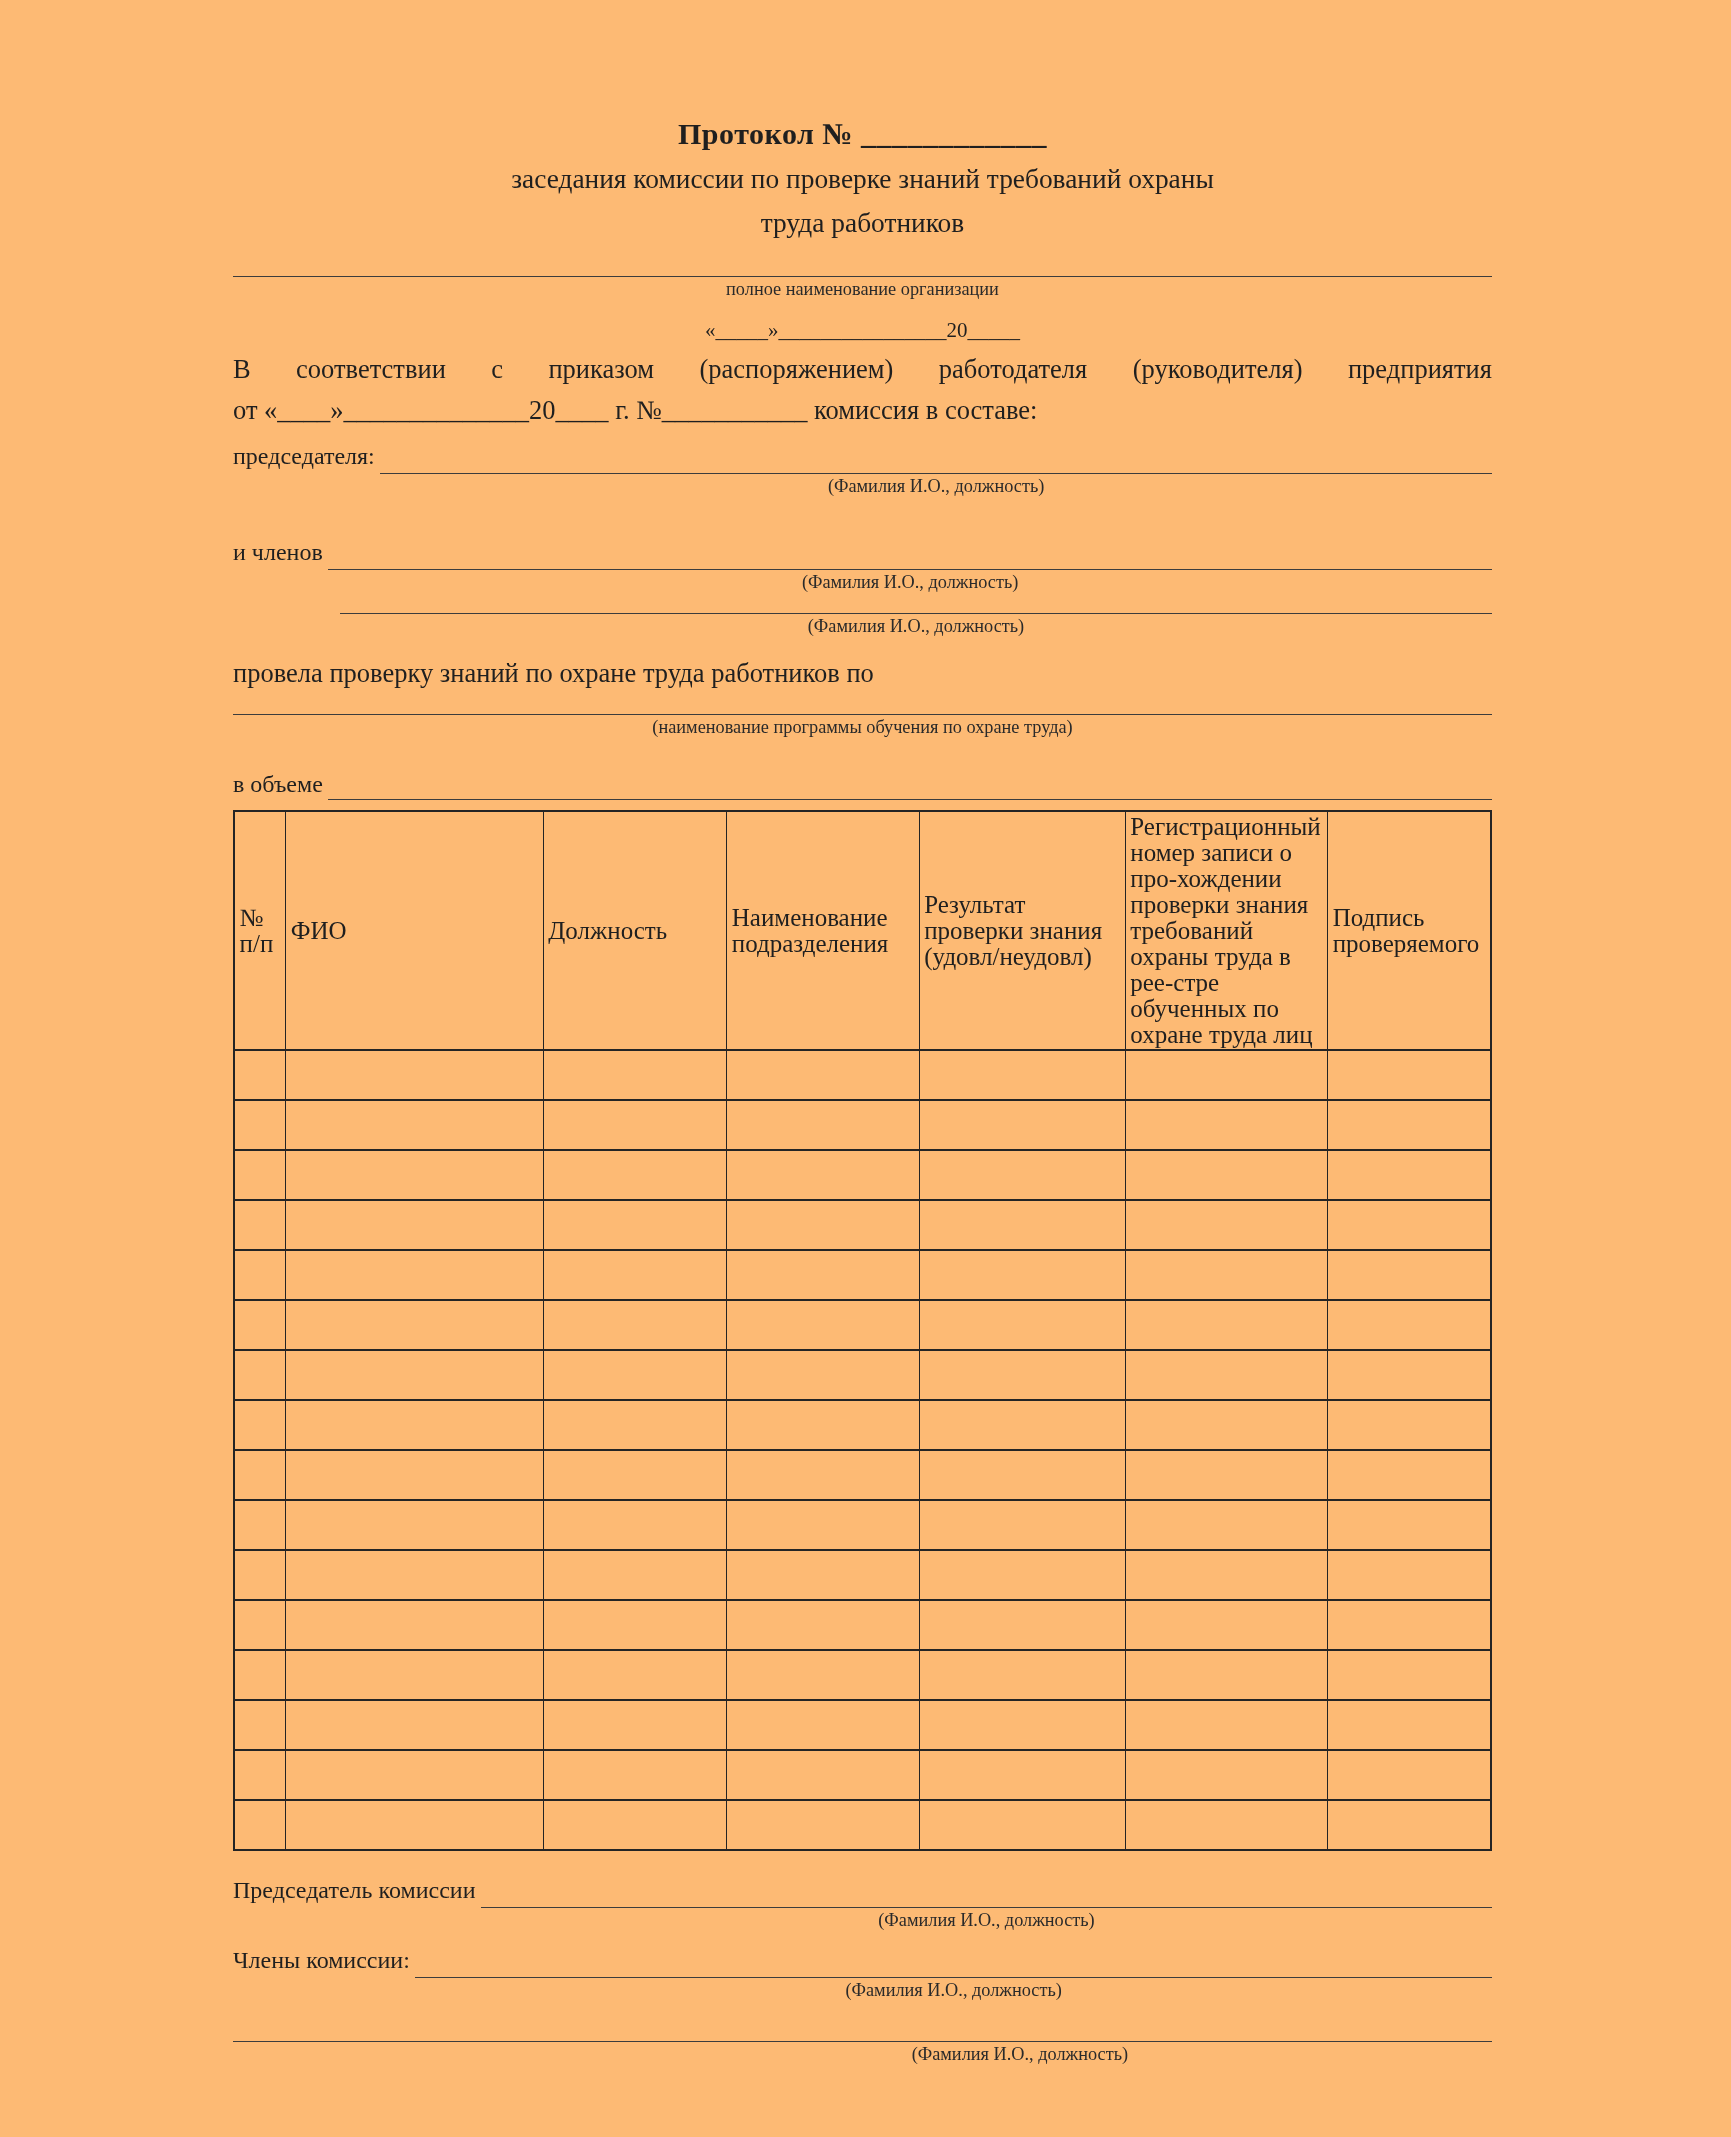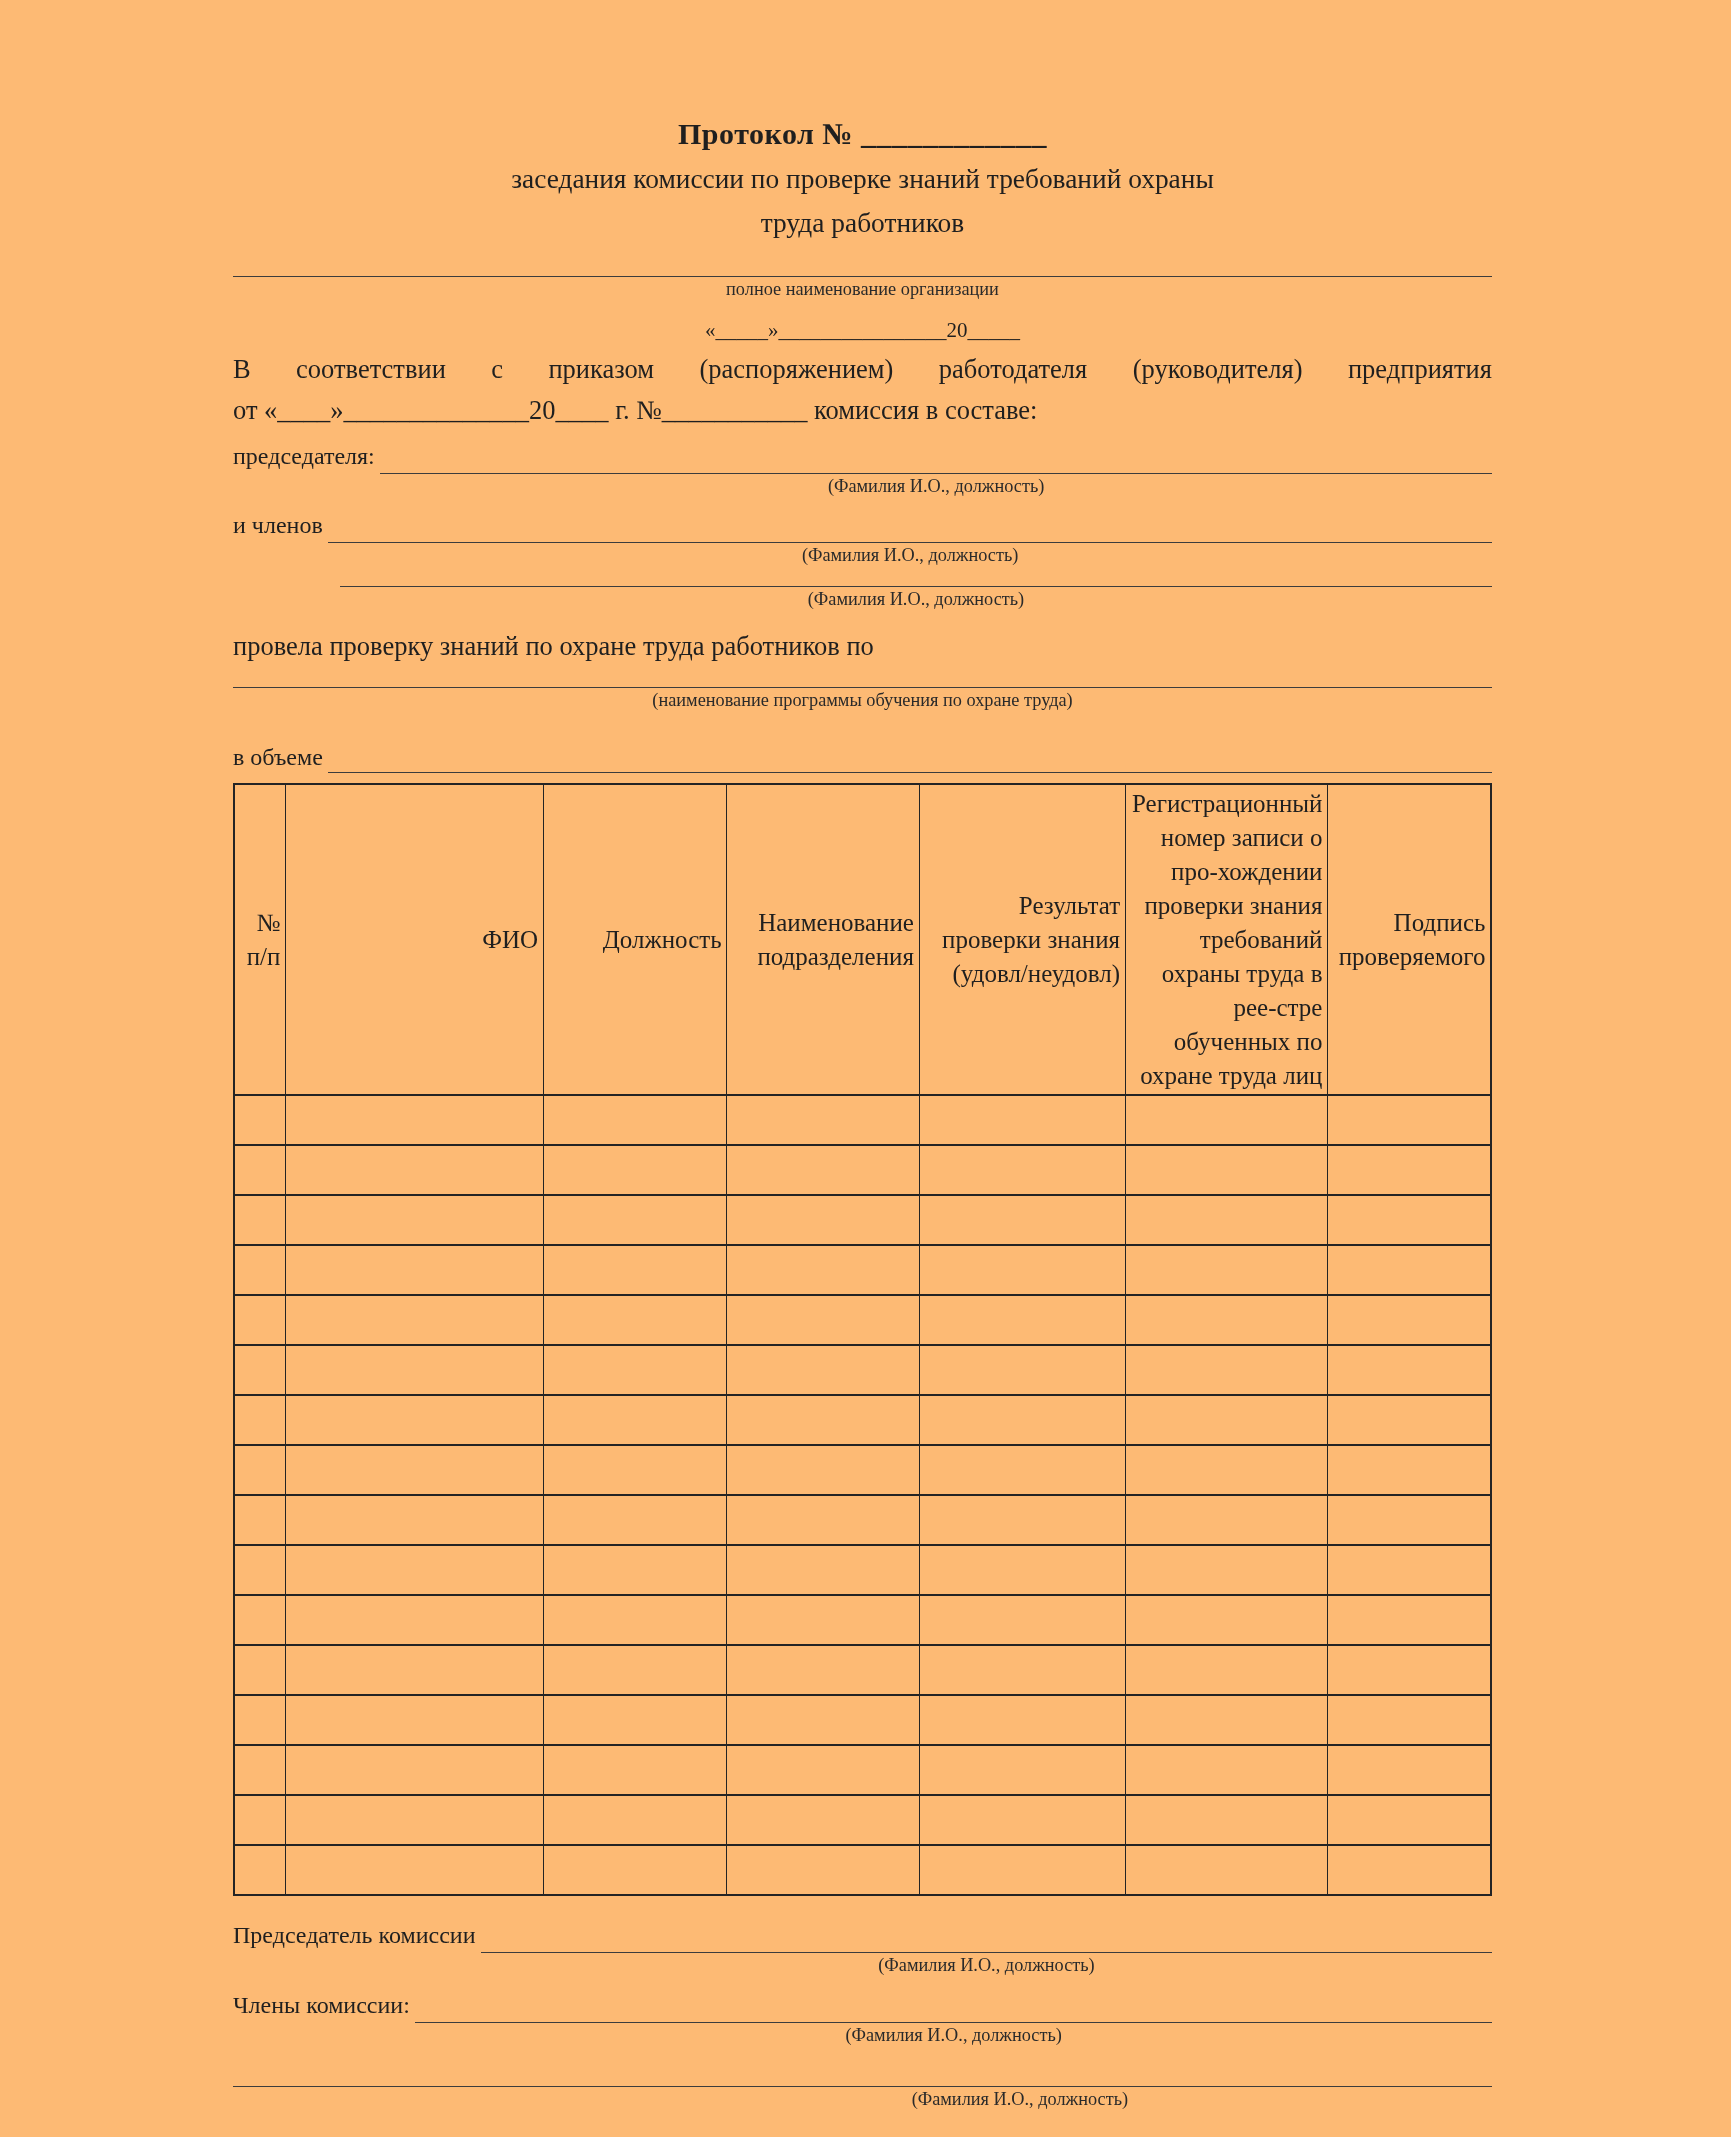--- a/index.html
+++ b/index.html
@@ -27,21 +27,21 @@
   .intro1{font-size:26.5px;line-height:41px;text-align:justify;text-align-last:justify;}
   .intro2{font-size:26.5px;line-height:41px;white-space:pre-wrap;}
   
   .field{display:flex;}
   .field .label{font-size:24px;line-height:37px;white-space:pre;padding-right:5.5px;}
   .field .spacer{width:107px;flex:0 0 auto;}
   .field .right{flex:1;min-width:0;}
   .field .blank{height:35px;border-bottom:1.8px solid #3c3c3c;}
   .field .blank.short{height:19px;}
   .f-chairman{margin-top:7.3px;}
-  .f-members{margin-top:9px;}
+  .f-members{margin-top:36px;}
   .f-member2{margin-top:0;}
   .conducted{margin-top:15px;font-size:26.5px;line-height:41px;}
   .f-program{margin-top:0;}
   .f-program .blank{height:20px;}
   .f-volume{margin-top:27.4px;}
   .f-volume .label{line-height:34px;}
   .f-volume .blank{height:32px;}
   
   table.results{
     margin-top:9.1px;
@@ -53,22 +53,22 @@
   table.results th,table.results td{
     border:1.8px solid #242424;
     border-top-width:2.7px;
     border-bottom-width:2.7px;
     padding:1.8px 4.6px;
     box-sizing:border-box;
   }
   table.results th{
     font-weight:normal;
     font-size:25px;
-    line-height:34px;
-    text-align:right;
+    line-height:26px;
+    text-align:left;
     vertical-align:middle;
     height:200px;
   }
   table.results tbody tr{height:50px;}
   
   .f-foot-chair{margin-top:21px;}
   .f-foot-members{margin-top:10px;}
   .f-foot-member2{margin-top:18.3px;}
   .f-foot-member2 .blank{height:20px;}
   .caption.offset{margin-left:25%;}

